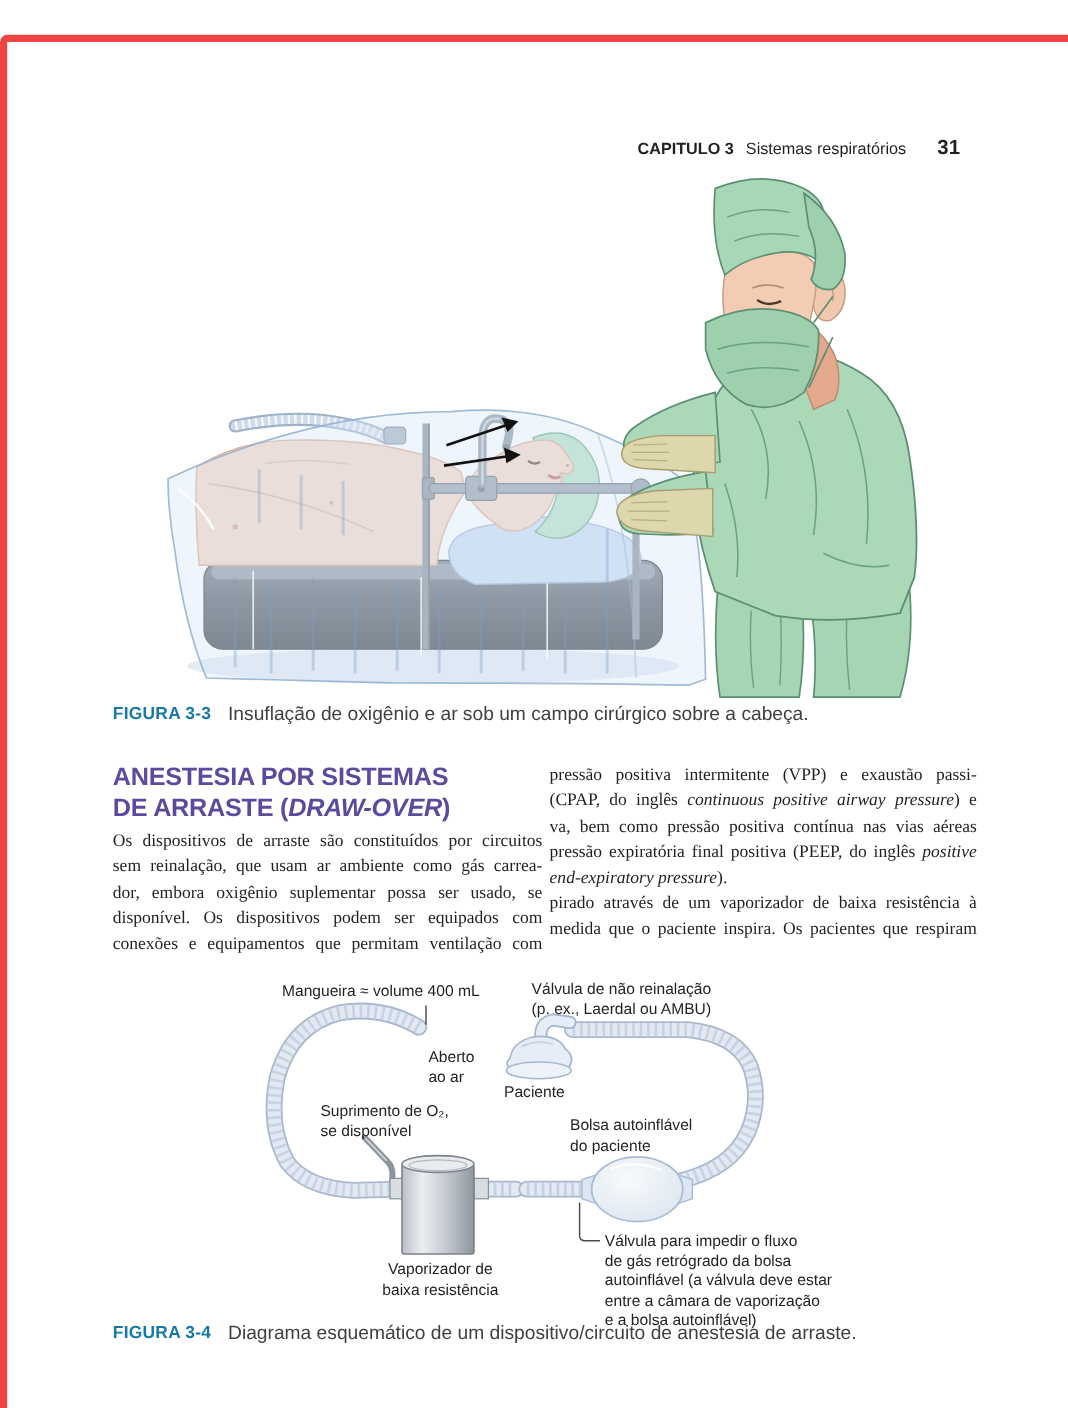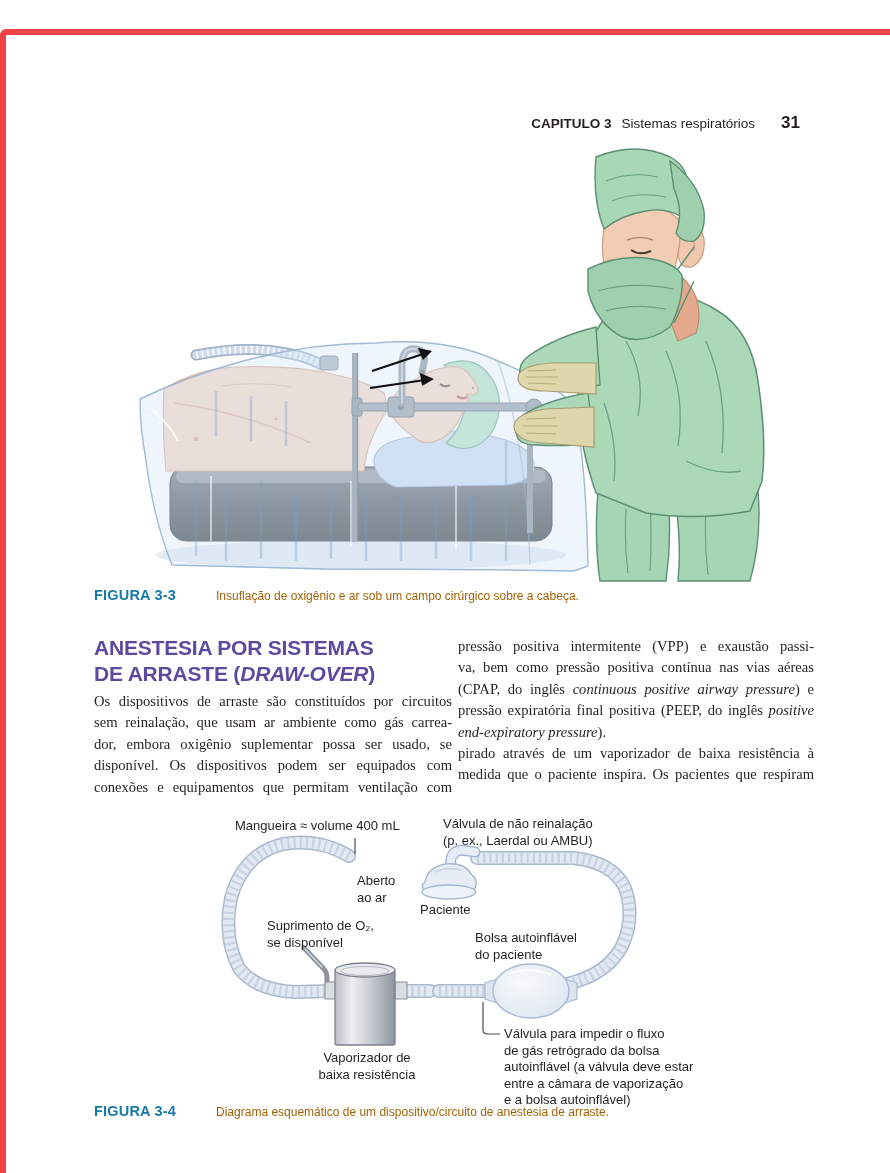--- a/index.html
+++ b/index.html
@@ -7,23 +7,23 @@
     position:relative;width:888px;height:1171px;background:#ffffff;
     border:6px solid #ef4444;border-radius:6px;overflow:hidden;
     font-family:"Liberation Sans",sans-serif;color:#231f20;margin-top:29px;
   }
   
   .runhead{position:absolute;top:78px;right:94px;display:flex;align-items:baseline;font-size:13.5px;}
   .runhead .chap{font-weight:bold;}
   .runhead .sect{margin-left:10px;}
   .runhead .pgnum{margin-left:26px;font-weight:bold;font-size:17px;}
   
-  .figcap{position:absolute;left:88px;display:flex;align-items:flex-end;gap:26px;}
+  .figcap{position:absolute;left:88px;display:flex;align-items:flex-start;}
   .figcap .figlab{font-weight:bold;font-size:14.5px;color:#1879a8;letter-spacing:.2px;}
-  .figcap .figtxt{font-size:12px;margin-left:14px;color:#a16207;}
+  .figcap .figtxt{font-size:16px;margin-left:14px;color:#404040;}
   
   .heading{position:absolute;left:88px;top:600px;font-size:21px;font-weight:bold;
     color:#5c4a9f;line-height:25.5px;letter-spacing:-.2px;}
   .heading .tl{text-align:left;}
   
   .col{position:absolute;font-family:"Liberation Serif",serif;font-size:14.6px;
     line-height:21.4px;color:#231f20;}
   .col .tl{text-align:justify;text-align-last:justify;white-space:nowrap;}
   .col .tl.end{text-align-last:left;}
   span.i{font-style:italic;}
@@ -194,22 +194,22 @@
 
   <div id="leftcol" class="col">
       <div class="tl"><span>Os dispositivos de arraste são constituídos por circuitos</span></div>
       <div class="tl"><span>sem reinalação, que usam ar ambiente como gás carrea-</span></div>
       <div class="tl"><span>dor, embora oxigênio suplementar possa ser usado, se</span></div>
       <div class="tl"><span>disponível. Os dispositivos podem ser equipados com</span></div>
       <div class="tl"><span>conexões e equipamentos que permitam ventilação com</span></div>
     </div>
   <div id="rightcol" class="col">
       <div class="tl"><span>pressão positiva intermitente (VPP) e exaustão passi-</span></div>
+      <div class="tl"><span>(CPAP, do inglês </span><span class="i">continuous positive airway pressure</span><span>) e</span></div>
       <div class="tl"><span>va, bem como pressão positiva contínua nas vias aéreas</span></div>
-      <div class="tl"><span>(CPAP, do inglês </span><span class="i">continuous positive airway pressure</span><span>) e</span></div>
       <div class="tl"><span>pressão expiratória final positiva (PEEP, do inglês </span><span class="i">positive</span></div>
       <div class="tl end"><span class="i">end-expiratory pressure</span><span>).</span></div>
       <div class="tl"><span>pirado através de um vaporizador de baixa resistência à</span></div>
       <div class="tl"><span>medida que o paciente inspira. Os pacientes que respiram</span></div>
     </div>
 
   <div class="art" style="left:193px;top:783px;width:510px;height:290px;">
     <svg width="510" height="290" viewBox="0 0 510 290" style="position:absolute;left:0;top:0;">
       <defs>
         <linearGradient id="vapGrad" x1="0" y1="0" x2="1" y2="0">

